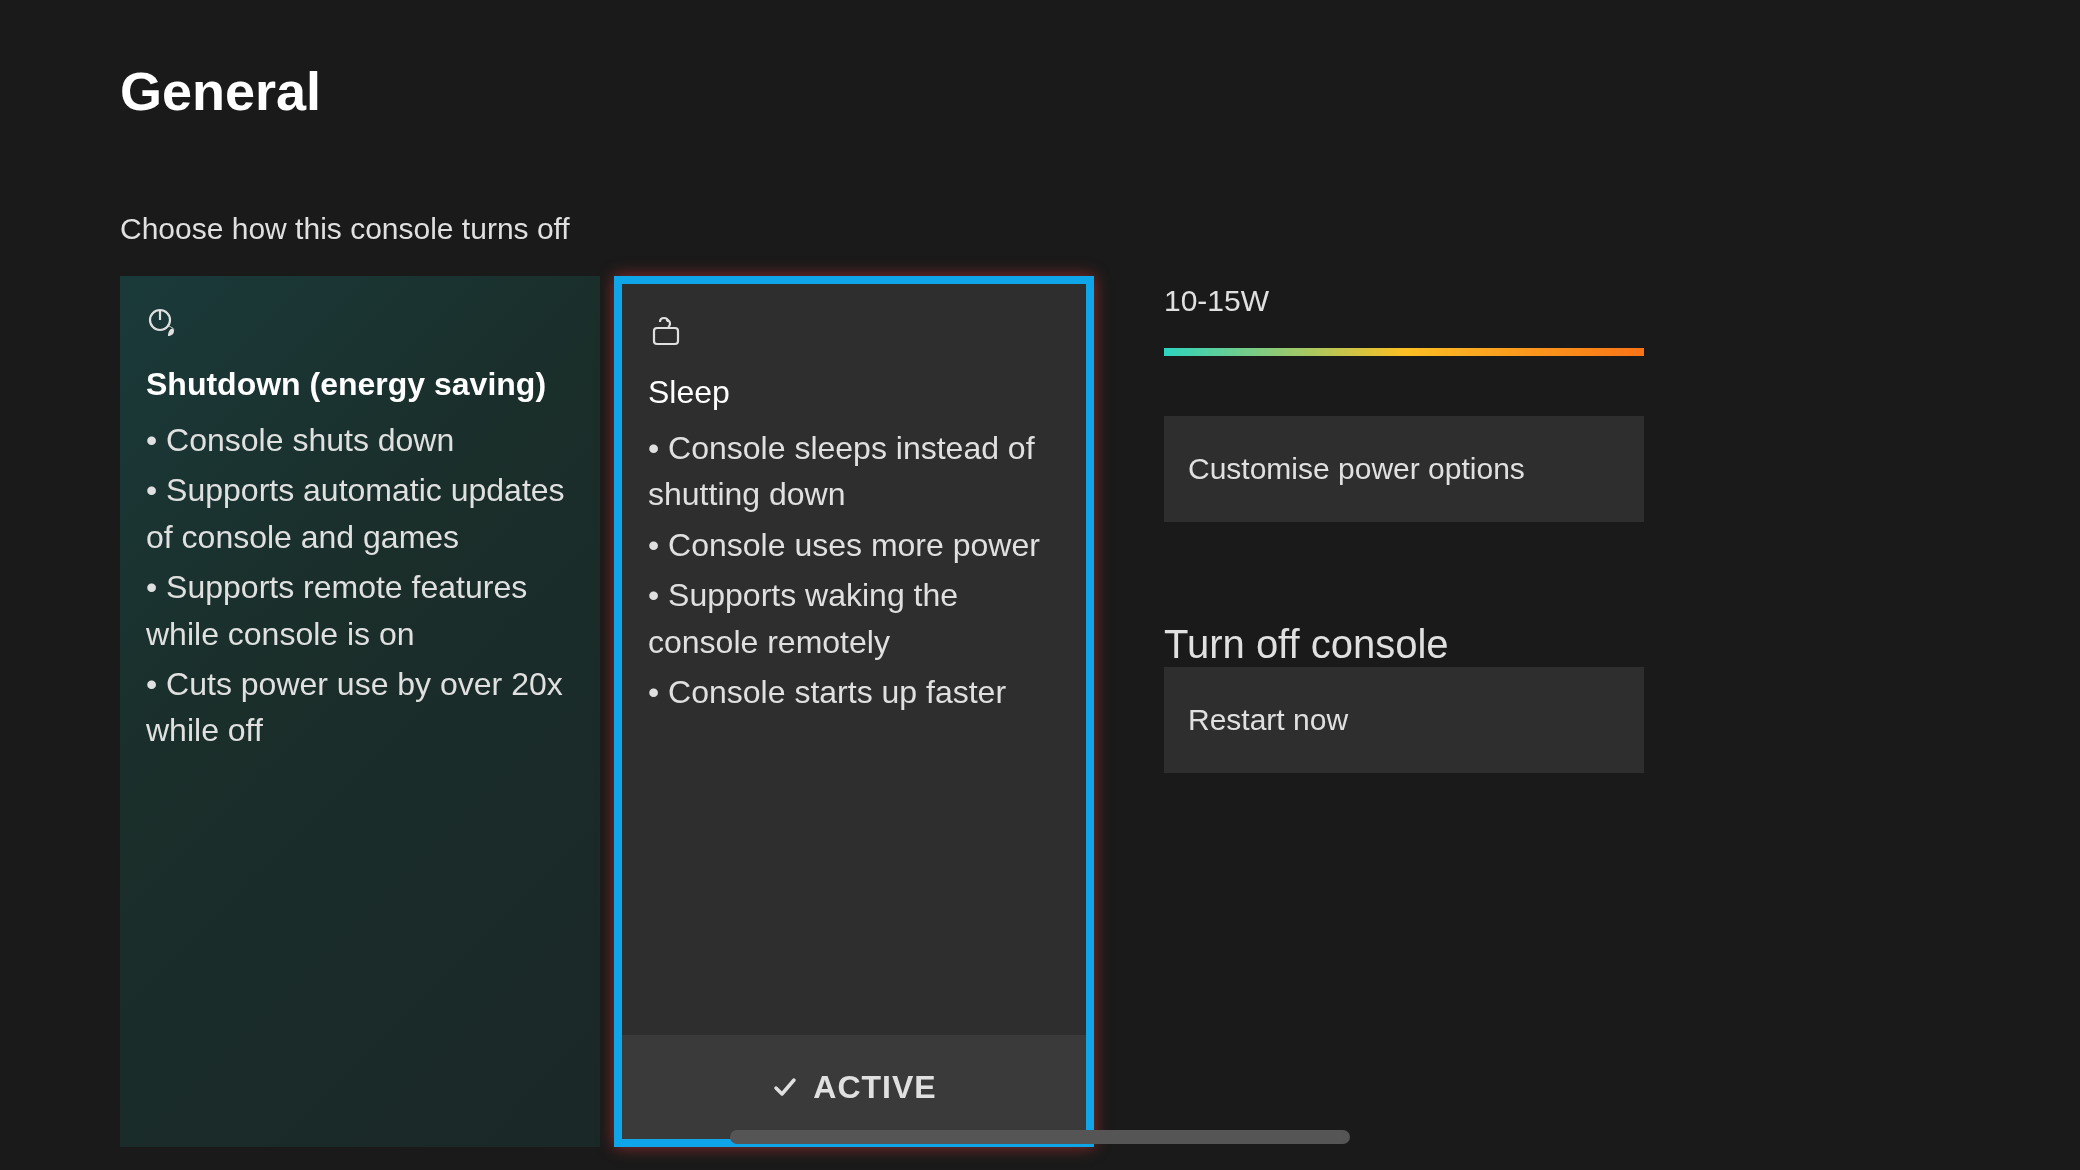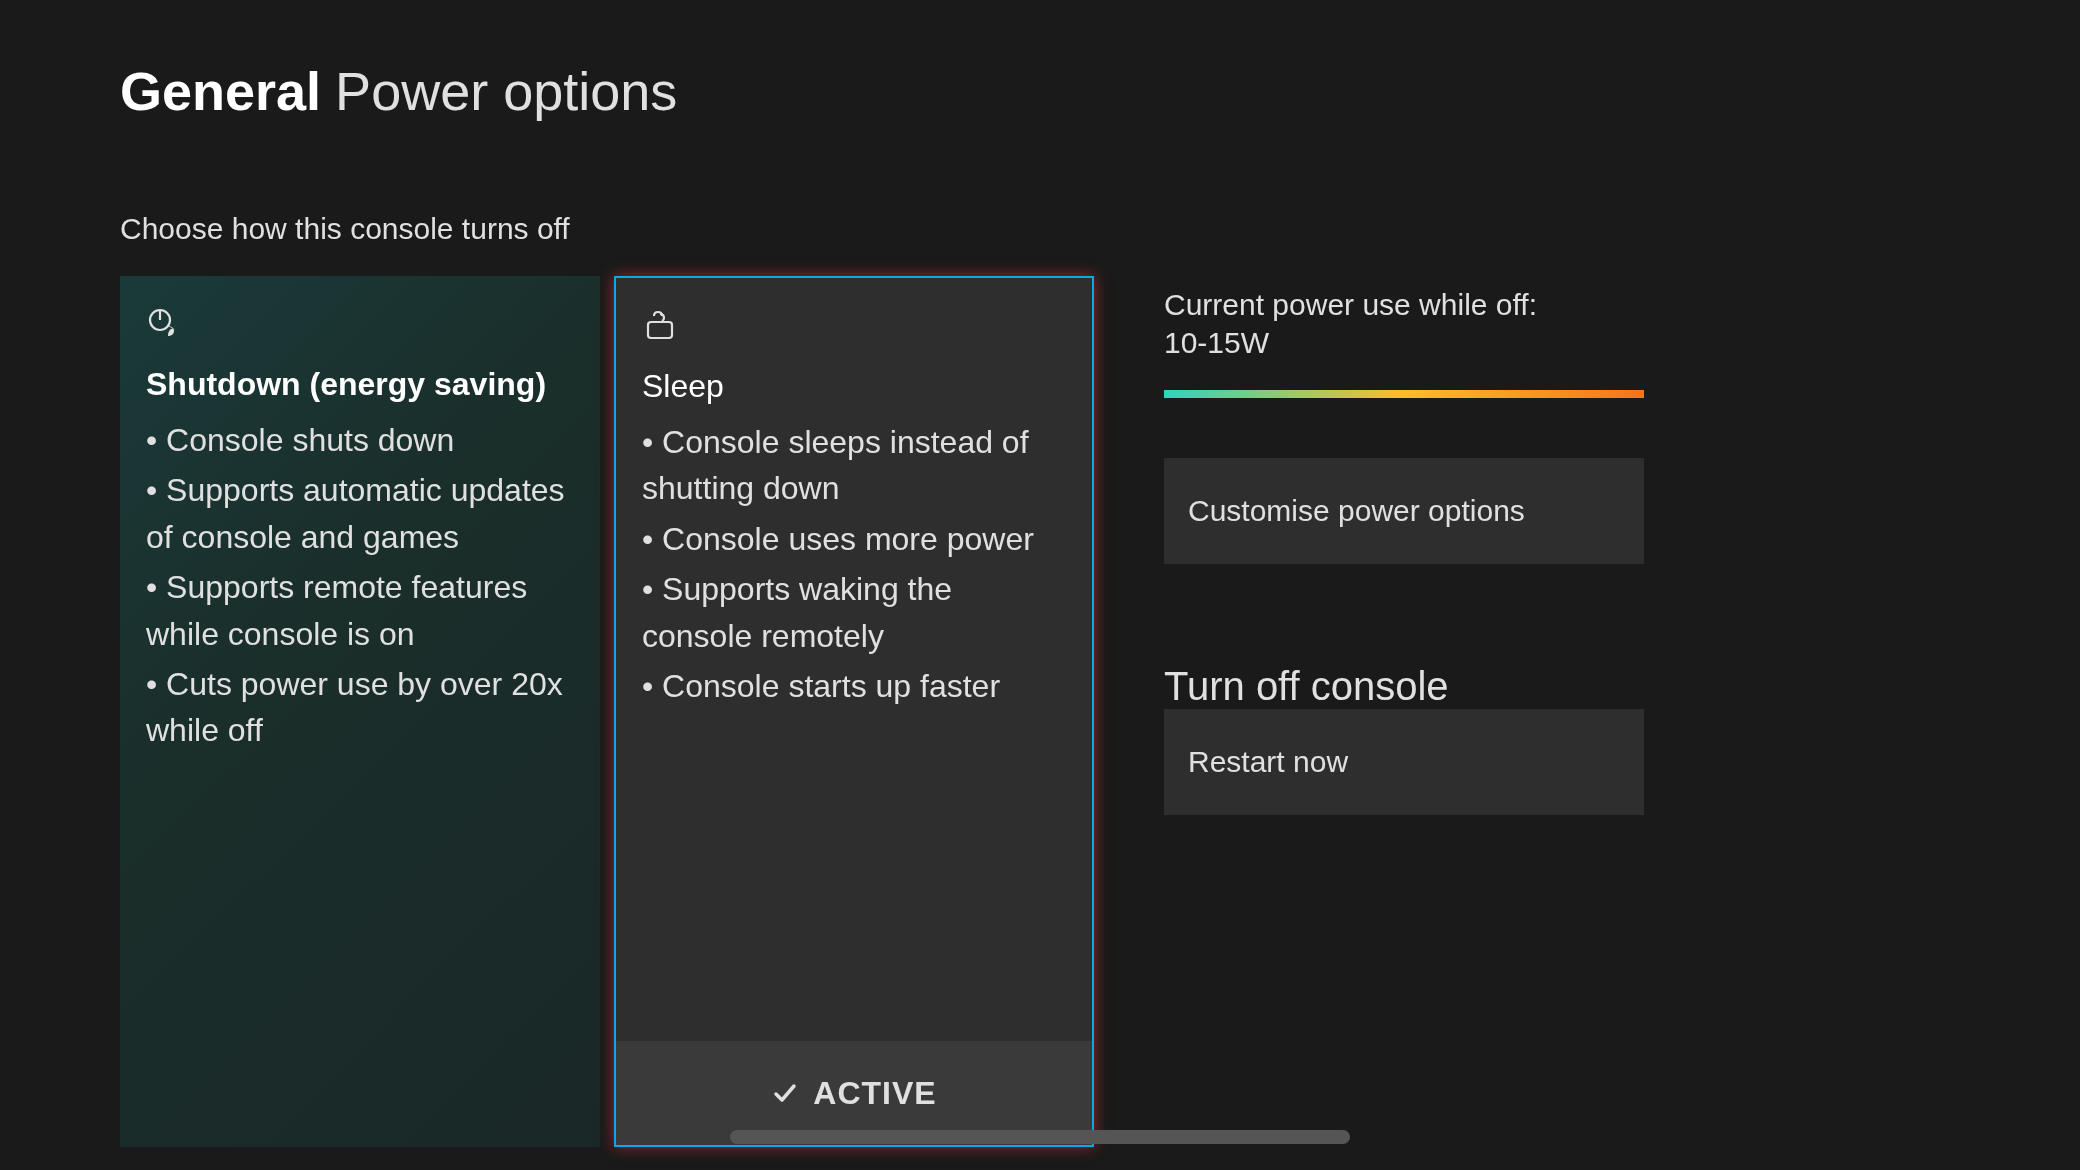--- a/index.html
+++ b/index.html
@@ -52,21 +52,21 @@
       padding: 30px 26px;
       position: relative;
       display: flex;
       flex-direction: column;
     }
     .card-shutdown {
       background: linear-gradient(135deg, #1a3a3a 0%, #1a2e2a 40%, #1a2828 100%);
     }
     .card-sleep {
       background: #2e2e2e;
-      border: 2px solid #0ea5e9;
+      border: 8px solid #0ea5e9;
       box-shadow: 0 0 14px rgba(229, 53, 53, 0.6);
     }
     .card-icon {
       width: 36px;
       height: 36px;
       margin-bottom: 24px;
       color: #e0e0e0;
     }
     .card-title {
       font-size: 32px;
@@ -157,21 +157,20 @@
       background: #555555;
       border-radius: 7px;
     }
   </style>
 </head>
 <body>
 
 <div class="page">
   <div class="header">
     <span class="header-bold">General</span>
-    <span class="header-light">Power options</span>
   </div>
 
   <div class="section-label">Choose how this console turns off</div>
 
   <div class="content-row">
 
     <div class="card card-shutdown">
       <div class="card-icon">
         <svg viewBox="0 0 36 36" fill="none" stroke="currentColor" stroke-width="2.2">
           <circle cx="14" cy="14" r="10"></circle>
@@ -202,21 +201,20 @@
 
       <div class="active-footer">
         <svg class="active-check" viewBox="0 0 28 28">
           <path d="M 5 15 L 11 21 L 23 7" stroke="#e0e0e0" stroke-width="3.5" fill="none" stroke-linecap="round" stroke-linejoin="round"></path>
         </svg>
         <span class="active-text">ACTIVE</span>
       </div>
     </div>
 
     <div class="right-col">
-      <div class="power-label">Current power use while off:</div>
       <div class="power-value">10-15W</div>
       <div class="power-bar"></div>
 
       <div class="option-button">
         <span>Customise power options</span>
       </div>
 
       <div class="turn-off-label">Turn off console</div>
 
       <div class="option-button">

